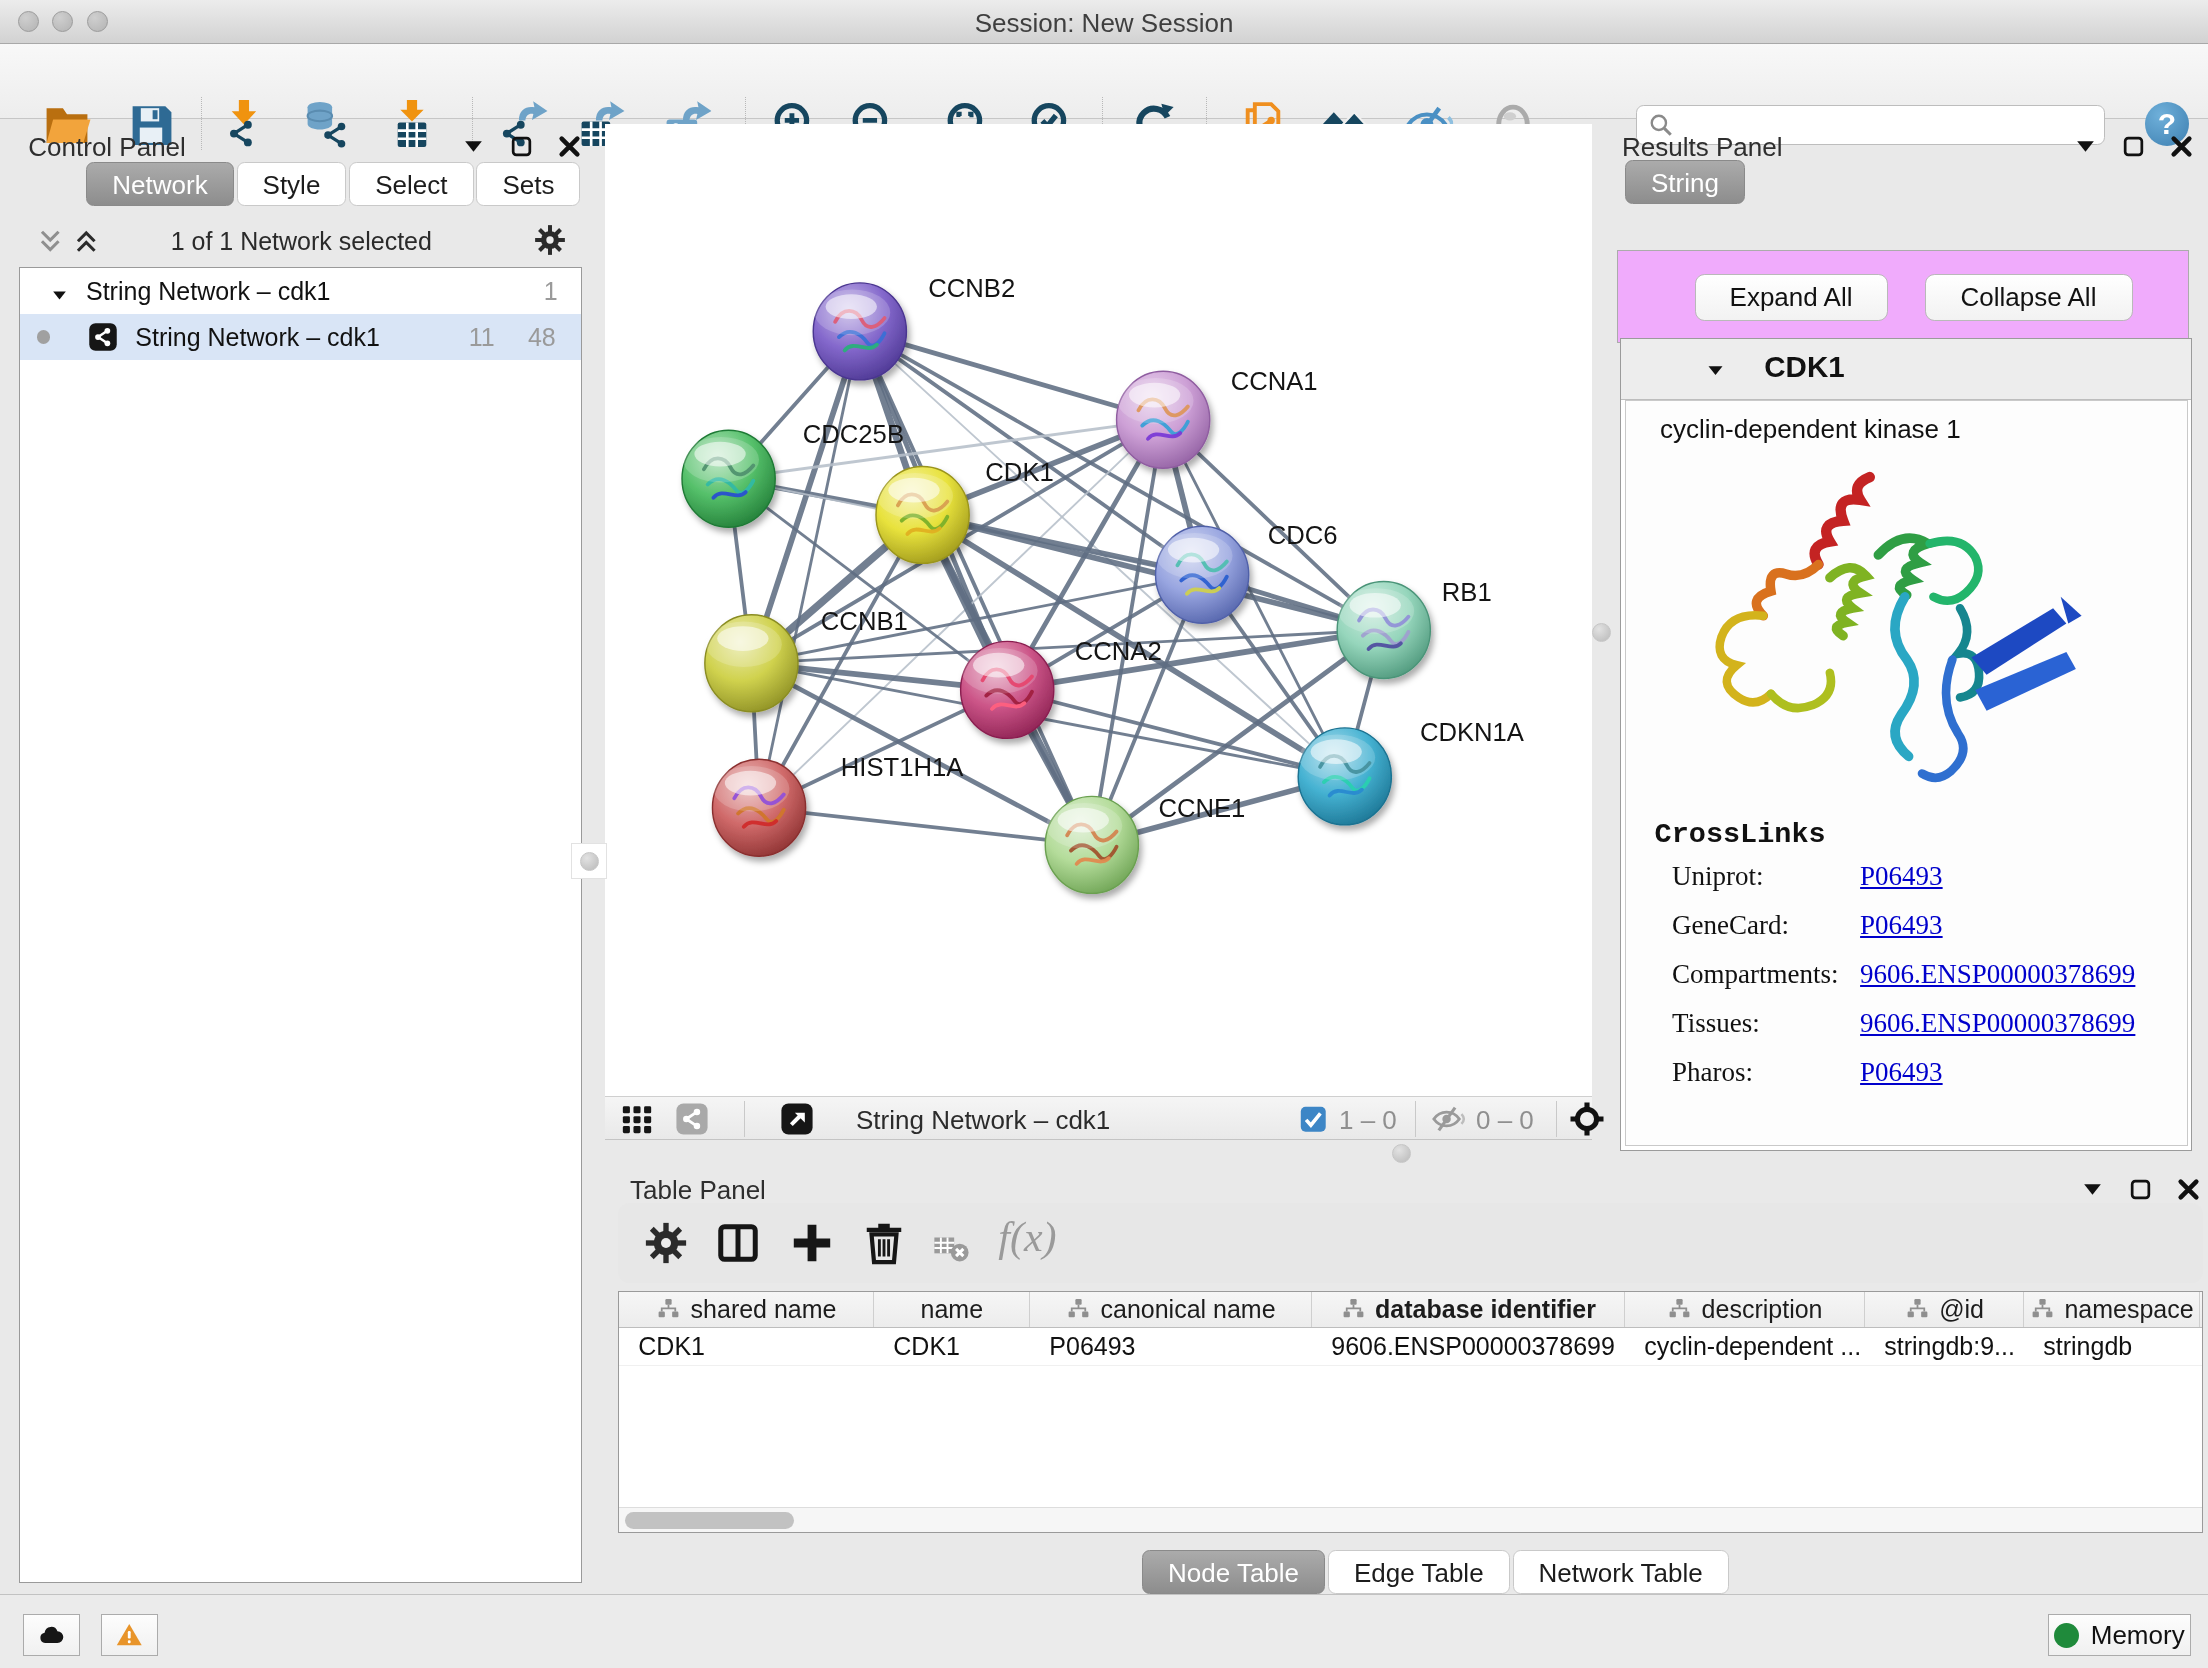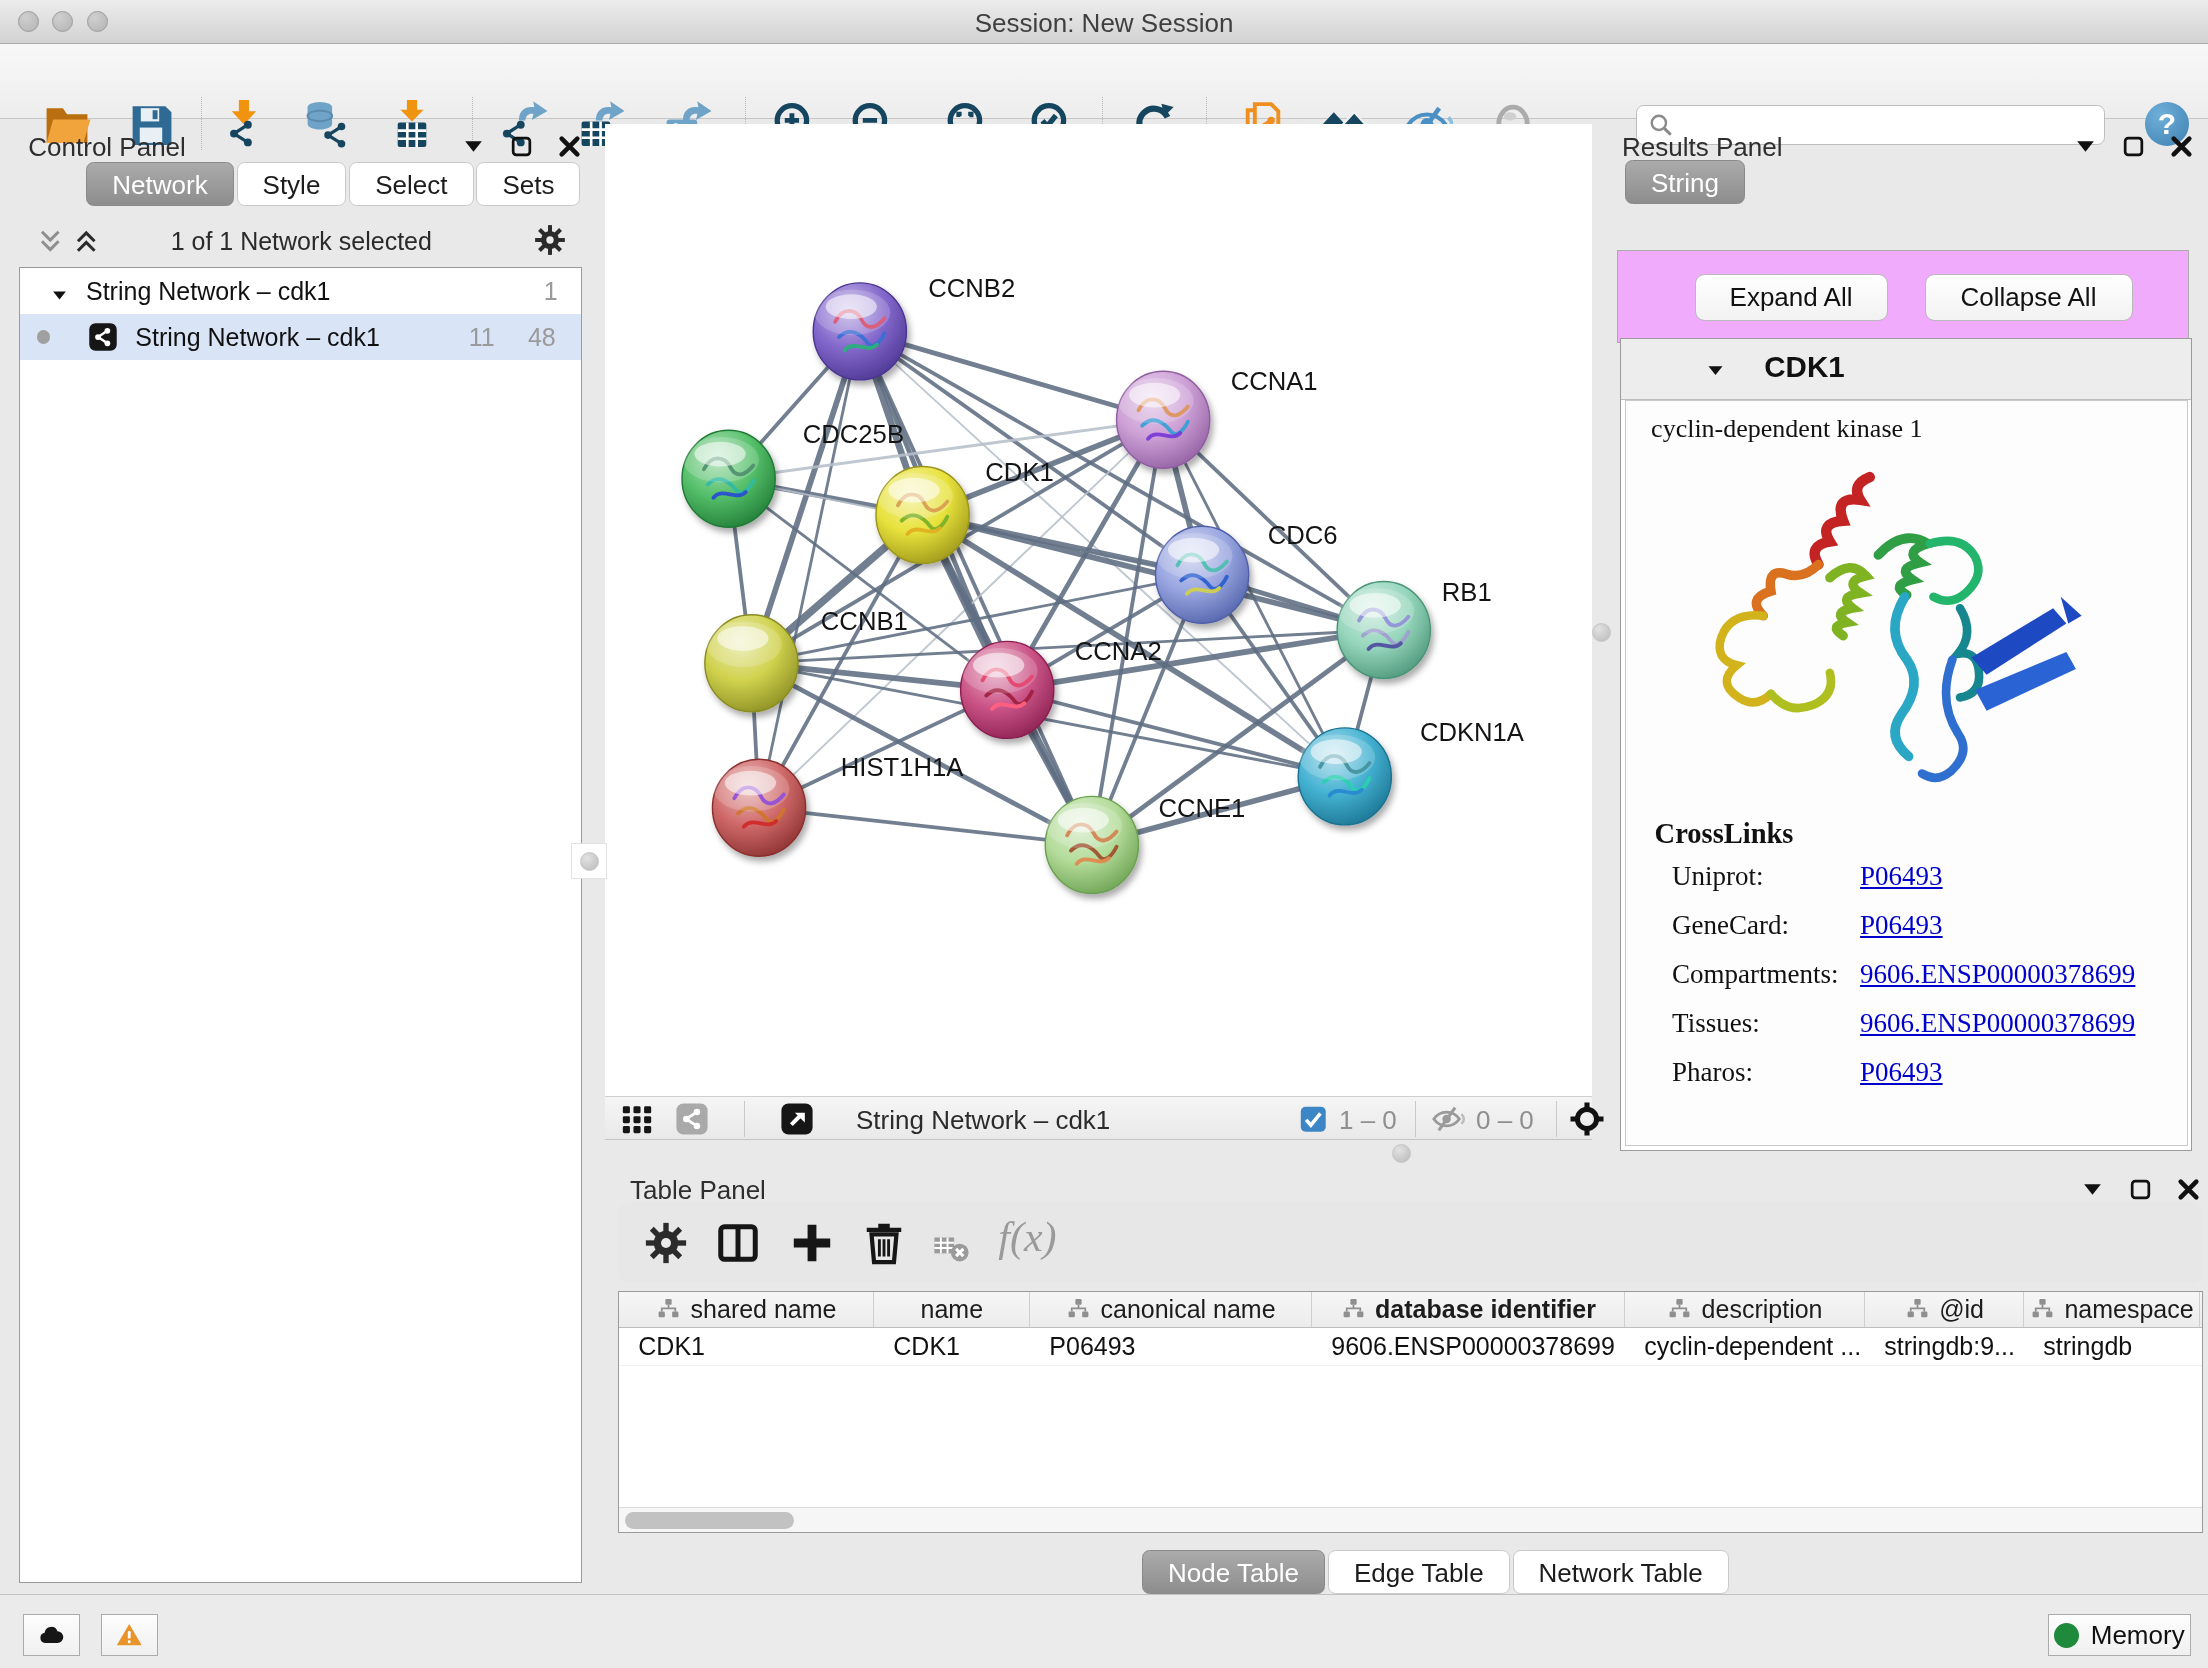--- a/index.html
+++ b/index.html
@@ -76,23 +76,23 @@
     border:1.9px solid #ababab; background:#f0abfc; }
   .rp-btn { position:absolute; top:23px; height:47px; background:linear-gradient(#ffffff,#f2f2f2);
     border:1px solid #b9b9b9; border-radius:9.5px; font-size:26px; color:#111;
     display:flex; align-items:center; justify-content:center; }
   .rp-card { position:absolute; left:13.3px; top:216px; width:572px; height:813px; border:1.9px solid #9b9b9b; background:#fff; }
   .rp-card-header { position:absolute; left:0; right:0; top:0; height:61px; background:#ededed; border-bottom:1px solid #bdbdbd; }
   .rp-card-header .caret { position:absolute; left:84px; top:21px; width:21px; height:21px; }
   .rp-card-header .caret svg { width:21px; height:21px; }
   .rp-protein-name { position:absolute; left:143px; top:11.4px; font-size:29.5px; font-weight:bold; color:#111; }
   .rp-body { position:absolute; left:3.8px; right:3.8px; top:61px; bottom:3.8px; border:1px solid #c9c9c9; background:#fdfdfd; }
-  .rp-desc { position:absolute; left:25px; top:13.3px; font-size:26px; color:#111;font-family:Liberation Serif, serif; }
+  .rp-desc { position:absolute; left:34px; top:13.3px; font-size:26px; color:#111; }
   .rp-structure { position:absolute; left:49px; top:55px; width:418px; height:350px; }
-  .rp-xl-head { position:absolute; left:28.5px; top:417px; font-family:Liberation Serif, serif; font-weight:bold; font-size:28.5px; color:#111; }
+  .rp-xl-head { position:absolute; left:28.5px; top:417px; font-family:Liberation Mono, monospace; font-weight:bold; font-size:28.5px; color:#111; }
   .rp-xl { position:absolute; left:46px; top:460px; right:19px; }
   .rp-xl .xlrow { display:flex; margin-bottom:18px; font-family:"Liberation Serif", serif; font-size:27px; }
   .rp-xl .xlab { width:188px; color:#111; }
   .rp-xl .xlink { color:#0000cc; text-decoration:underline; }
 
   
   .table-panel { position:absolute; left:605px; top:1165px; width:1604px; height:429px; }
   .tp-toolbar { position:absolute; left:13.3px; top:38px; right:5.7px; height:80px; background:#e7e7e7; border-radius:11.4px; }
   .tp-toolbar .ticon { position:absolute; top:17px; width:46px; height:46px; }
   .tp-toolbar .ticon svg { width:46px; height:46px; }

